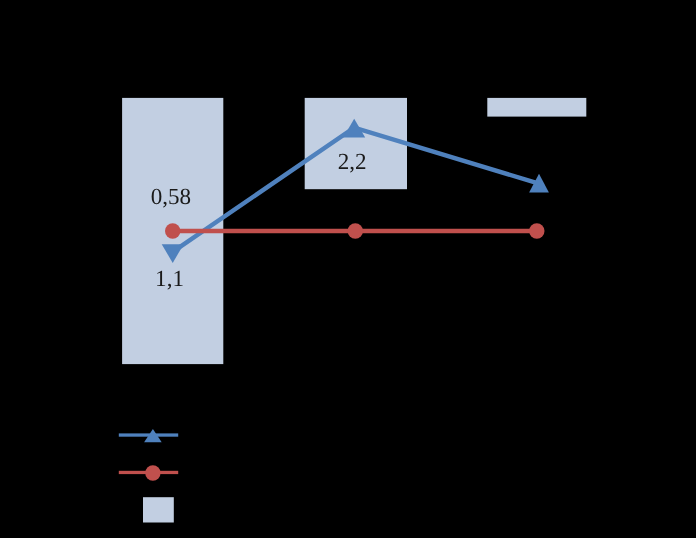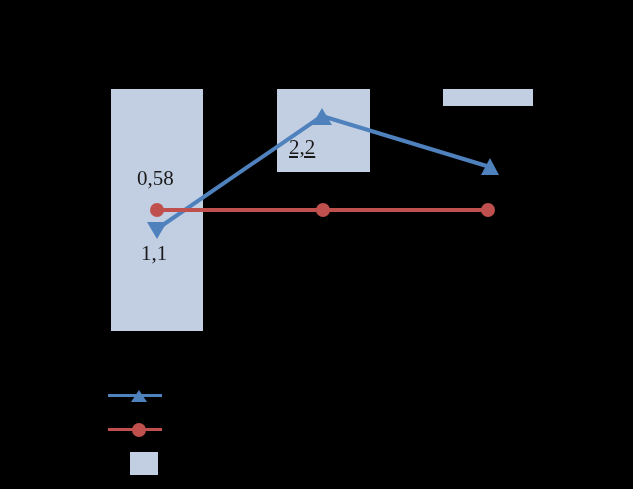--- a/index.html
+++ b/index.html
@@ -135,21 +135,21 @@
 
       <circle cx="157" cy="210" r="7" fill="#c0504d"></circle>
       <circle cx="323" cy="210" r="7" fill="#c0504d"></circle>
       <circle cx="488" cy="210" r="7" fill="#c0504d"></circle>
     </svg>
 
     <div class="data-label" style="left:137px; top:168px;">0,58</div>
 
     <div class="data-label" style="left:141px; top:243px;text-align:center;">1,1</div>
 
-    <div class="data-label" style="left:289px; top:137px;text-decoration:underline;">2,2</div>
+    <div class="data-label" style="left:307px; top:137px;">2,2</div>
 
     <div class="axis-title" style="left:300px; top:350px;"></div>
 
     <div class="axis-title" style="left:20px; top:200px;"></div>
   </div>
 
   <div class="legend">
 
     <div class="legend-row" style="top:2px;">
       <span class="legend-key-line">

